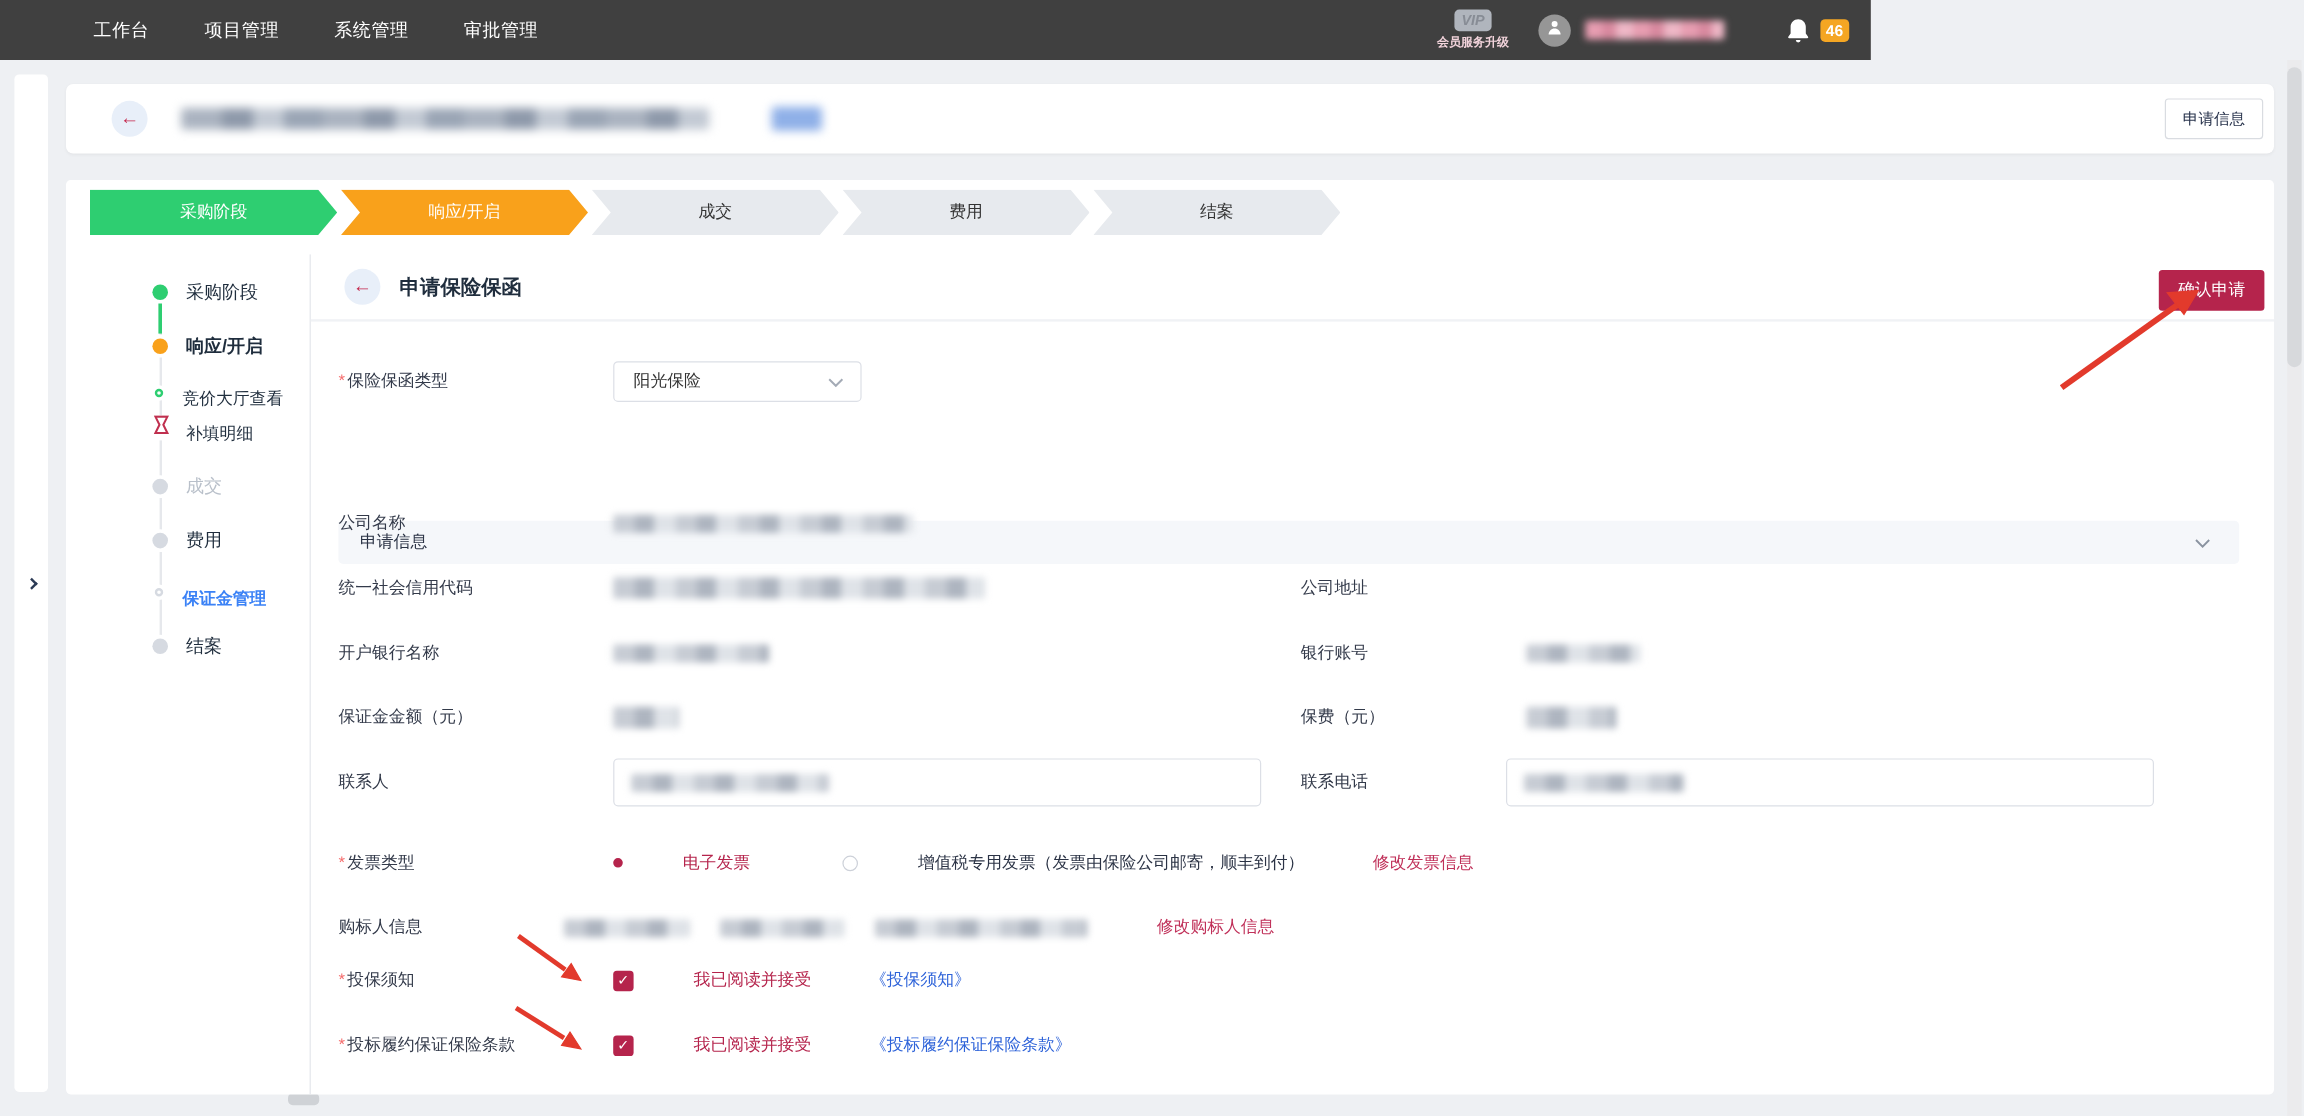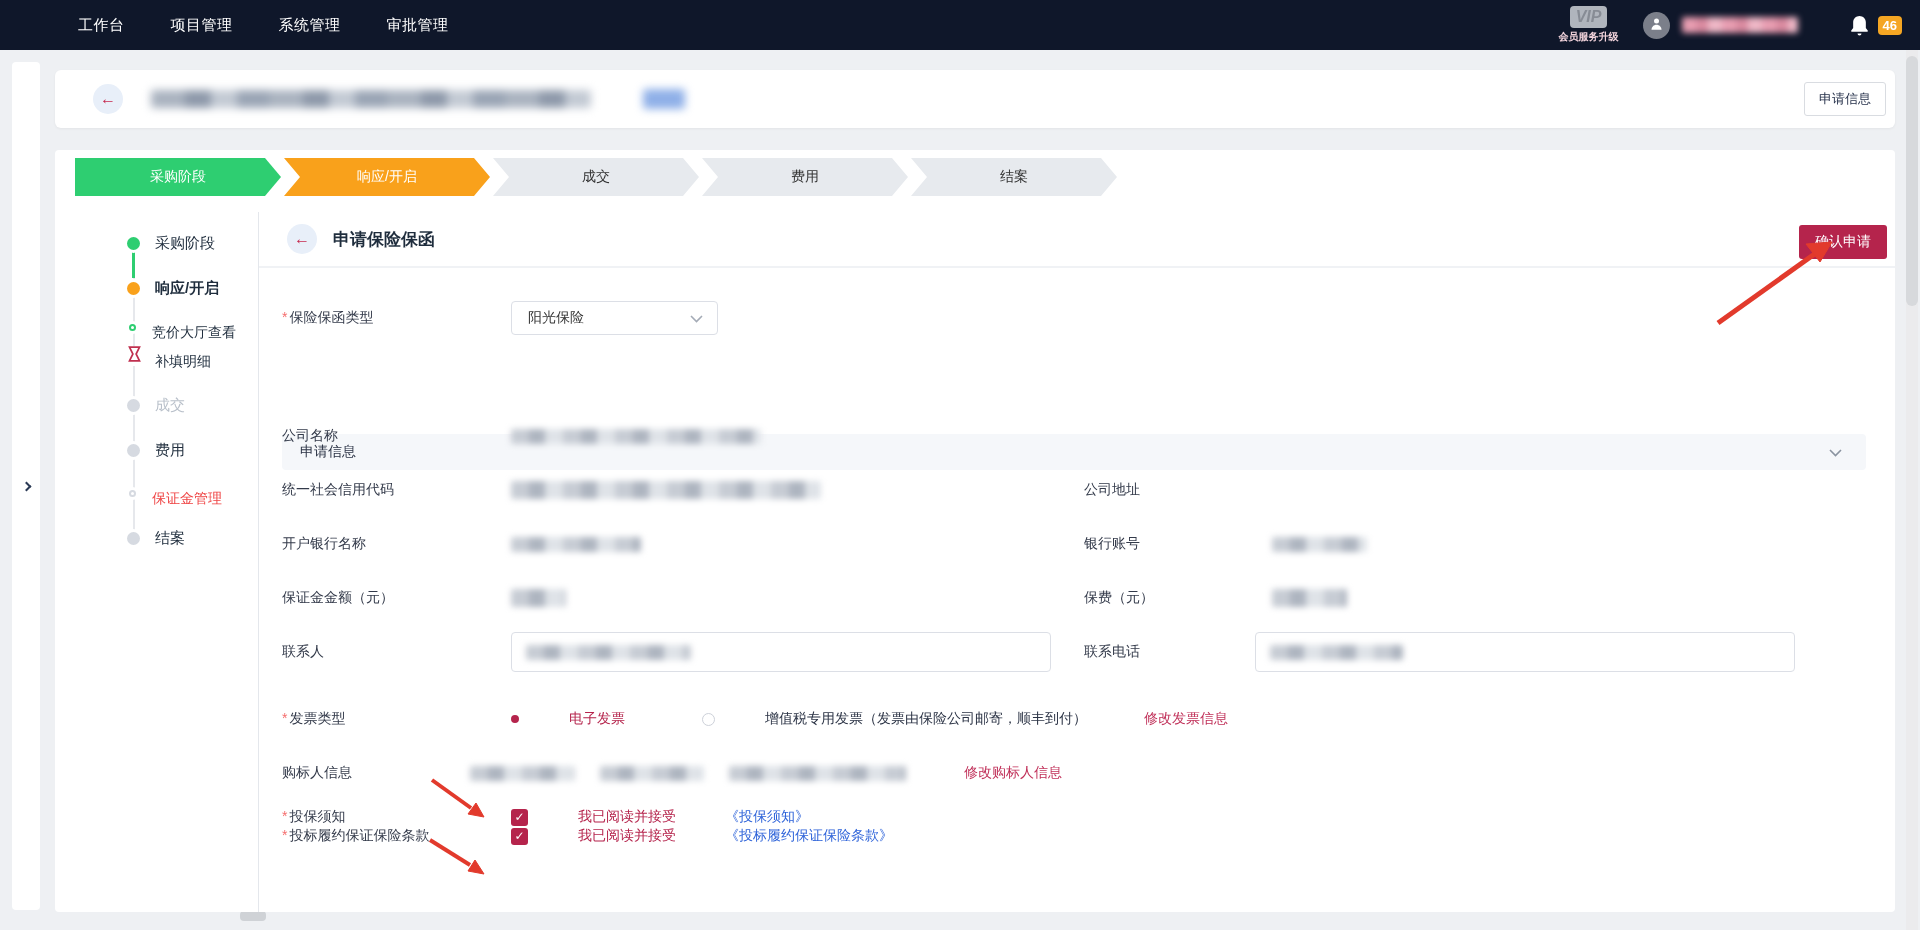--- a/index.html
+++ b/index.html
@@ -1,25 +1,25 @@
 <!DOCTYPE html>
 <html><head>
 <meta charset="utf-8">
 <style>
   * { margin:0; padding:0; box-sizing:border-box; }
   body { font-family:"Liberation Sans","DejaVu Sans",sans-serif; background:#eef0f3; }
   .canvas { position:relative; width:1920px; height:930px; background:#eef0f3; overflow:hidden; }
 
   
-  .topbar { position:absolute; left:0; top:0; width:1920px; height:50px; background:#0f172a; display:flex; align-items:center; color:#fff; }
+  .topbar { position:absolute; left:0; top:0; width:1559px; height:50px; background:#404040; display:flex; align-items:center; color:#fff; }
   .topnav { display:flex; gap:46px; margin-left:78px; font-size:15px; }
   .topnav span { cursor:pointer; letter-spacing:.5px; }
   .tb-right { position:absolute; right:18px; top:0; height:50px; display:flex; align-items:center; }
   .vip-wrap { display:flex; flex-direction:column; align-items:center; margin-right:24px; }
-  .vip-pill { background:#b0b5bd; color:#878c95; font-weight:bold; font-style:italic; font-size:16px; line-height:1; padding:3px 6px; border-radius:4px; }
+  .vip-pill { background:#b0b5bd; color:#878c95; font-weight:bold; font-style:italic; font-size:12px; line-height:1; padding:3px 6px; border-radius:4px; }
   .vip-cap { font-size:10px; color:#f3d4dc; margin-top:2px;font-weight:bold; }
   .avatar { width:27px; height:27px; border-radius:50%; background:rgba(255,255,255,.45); display:flex; align-items:center; justify-content:center; margin-right:12px; }
   .name-blur { width:116px; height:16px; border-radius:2px; margin-right:52px;
     background:repeating-linear-gradient(90deg,#e79db1 0 14px,#d8899f 14px 26px,#eeb7c6 26px 40px); filter:blur(3px); }
   .bell { margin-right:9px; display:flex; align-items:center; }
   .notif-badge { background:#f5a623; color:#fff; font-size:13px; line-height:1; padding:3px 5px; border-radius:4px; font-weight:bold; }
 
   
   .scroll-track { position:absolute; right:2px; top:50px; width:12px; height:880px; background:#ebebed; }
   .scroll-thumb { position:absolute; right:2px; top:56px; width:12px; height:250px; background:#d7d9dc; border-radius:6px; }
@@ -53,21 +53,21 @@
 
   
   .timeline { position:absolute; left:0; top:0; width:203px; height:100%; }
   .tl-line { position:absolute; left:78px; top:100px; width:2px; height:288px; background:#e6e8ec; }
   .tl-line-green { position:absolute; left:77px; top:100px; width:3px; height:28px; background:#2ece71; }
   .tl-item { position:absolute; left:0; display:flex; align-items:center; height:20px; cursor:pointer; }
   .tl-label { font-size:15px; color:#1f2d3d; }
   .tl-label.bold { font-weight:bold; }
   .tl-label.sub { font-size:14px;margin-top:12px; }
   .tl-label.dim { color:#b9c0ca; }
-  .tl-label.active { color:#ef4444; }
+  .tl-label.active { color:#3b82f6;font-weight:bold; }
   .dot { width:13px; height:13px; border-radius:50%; margin-left:72px; margin-right:15px; box-shadow:0 0 0 3px #fff; flex:none; }
   .dot.green { background:#2ece71; } .dot.orange { background:#f9a11b; } .dot.gray { background:#d6dae1; }
   .ring { width:7px; height:7px; border-radius:50%; background:#fff; margin-left:74px; margin-right:16px; box-shadow:0 0 0 3px #fff; flex:none; }
   .ring.green { border:2px solid #2ece71; } .ring.gray { border:2px solid #d6dae1; }
   .hourglass { margin-left:73px; margin-right:14px; flex:none; background:#fff; }
 
   
   .form-area { position:absolute; left:204px; top:62px; right:0; bottom:0; }
   .form-title-row { position:absolute; top:0; left:0; right:0; height:56px; border-bottom:2px solid #f0f2f5; display:flex; align-items:center; }
   .ft-back { margin-left:28px; }
@@ -302,21 +302,21 @@
 
       <div class="frow" style="top:595px;height:20px">
         <span class="flabel req">投保须知</span>
         <span class="cbx">
             <span>✓</span>
           </span>
         <span class="agree">我已阅读并接受</span>
         <span class="link-blue" style="margin-left:8px">《投保须知》</span>
       </div>
 
-      <div class="frow" style="top:614px;height:20px">
+      <div class="frow" style="top:649px;height:20px">
         <span class="flabel req">投标履约保证保险条款</span>
         <span class="cbx">
             <span>✓</span>
           </span>
         <span class="agree">我已阅读并接受</span>
         <span class="link-blue" style="margin-left:8px">《投标履约保证保险条款》</span>
       </div>
 
     </div>
   </section>

